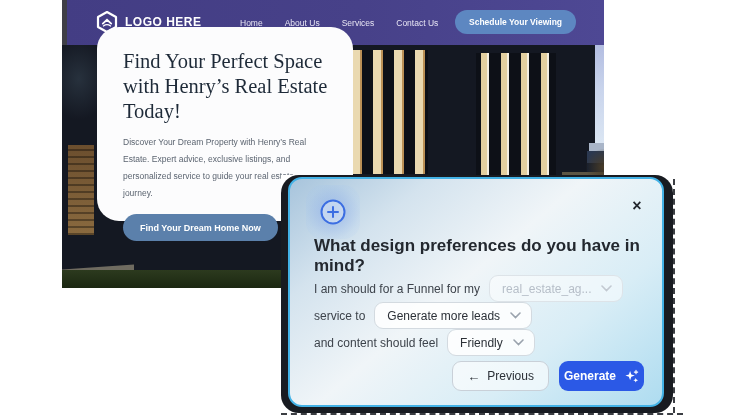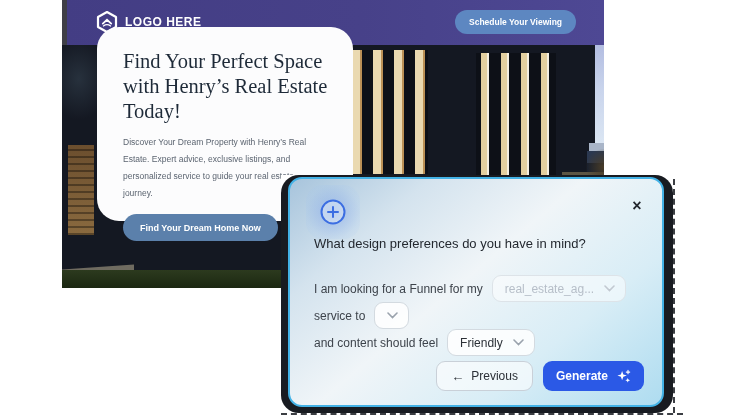--- a/index.html
+++ b/index.html
@@ -59,56 +59,62 @@
   .ants-right { position:absolute; left:392px; top:4px; height:234px; width:0; border-left:2px dashed rgba(25,28,34,0.85); }
 
   .modal { position:absolute; left:7px; top:2px; width:376px; height:230px; border-radius:14px;
            border:2px solid #43b2e6; overflow:hidden;
            background:linear-gradient(140deg,#a7c4dc 0%,#d4e3ee 22%,#f0f5f8 46%,#d8edf6 72%,#aedcf0 100%); }
   .plus-glow { position:absolute; left:16px; top:6px; width:54px; height:54px; border-radius:16px;
                background:radial-gradient(circle at 50% 50%, rgba(110,150,235,0.45) 0%, rgba(150,190,245,0.12) 70%, rgba(150,190,245,0) 100%); }
   .plus-icon { position:absolute; left:29px; top:19px; width:28px; height:28px; }
   .modal-close { position:absolute; right:16px; top:18px; width:18px; height:18px; border:none; background:transparent;
                  font-size:16px; font-weight:bold; color:#23272e; cursor:pointer; line-height:18px; text-align:center; font-family:inherit; }
-  .modal-title { position:absolute; left:24px; top:57px; right:18px; font-size:13px; font-weight:normal; color:#23282f; }
+  .modal-title { position:absolute; left:24px; top:57px; right:18px; font-size:17px; font-weight:bold; color:#23282f; }
 
   .field-row { position:absolute; left:24px; display:flex; align-items:center; gap:9px; }
   .row-1 { top:96px; } .row-2 { top:123px; } .row-3 { top:150px; }
   .field-label { font-size:12px; color:#3d434b; white-space:nowrap; }
   .select { display:inline-flex; align-items:center; gap:10px; height:27px; padding:0 10px 0 12px;
             border:1px solid #d3dae0; border-radius:9px; background:rgba(255,255,255,0.85);
             font-size:12px; color:#2b3037; cursor:pointer; }
   .select.disabled { color:#b6bec8; background:rgba(255,255,255,0.5); border-color:#dde3e8; }
   .chev { width:11px; height:7px; flex:none; }
 
   .modal-footer { position:absolute; right:18px; top:182px; display:flex; gap:10px; }
   .btn-prev { display:inline-flex; align-items:center; gap:7px; height:30px; padding:0 14px;
               border:1px solid #c9d0d8; border-radius:9px; background:rgba(255,255,255,0.6);
               color:#2b3037; font-size:12px; cursor:pointer; font-family:inherit; }
-  .btn-gen { display:inline-flex; align-items:center; gap:8px; height:30px; padding:0 13px;
+  .btn-gen { display:inline-flex; align-items:center; gap:8px; height:30px; padding:0 5px;
              border:none; border-radius:9px; background:#2b59e6; color:#ffffff; font-size:12px;
              font-weight:bold; cursor:pointer; font-family:inherit; }
   .arrow-glyph { font-size:13px; line-height:1; }
 </style>
 </head>
 <body>
 
 <div class="canvas">
 
   <div class="site">
     <div class="site-header">
       <div class="site-header-edge"></div>
       <div class="logo">
         <svg width="24" height="24" viewBox="0 0 24 24">
           <polygon points="12,2 21,7 21,17 12,22 3,17 3,7" fill="none" stroke="#ffffff" stroke-width="2.2" stroke-linejoin="round"></polygon>
           <path d="M7.8 13.6 L12 9.8 L16.2 13.6" fill="none" stroke="#ffffff" stroke-width="1.8" stroke-linecap="round"></path>
           <path d="M8.4 16 Q12 13.4 15.6 16" fill="none" stroke="#ffffff" stroke-width="1.2" stroke-linecap="round"></path>
         </svg>
         <span class="logo-text">LOGO HERE</span>
       </div>
+      <nav class="nav">
+        <span class="nav-item">Home</span>
+        <span class="nav-item">About Us</span>
+        <span class="nav-item">Services</span>
+        <span class="nav-item">Contact Us</span>
+      </nav>
       <button class="hdr-cta">Schedule Your Viewing</button>
     </div>
 
     <div class="hero">
       <div class="sky"></div>
       <div class="tree-left"></div>
       <div class="windows-a"></div>
       <div class="windows-b"></div>
       <div class="roofband1"></div>
       <div class="roofband2"></div>
@@ -136,32 +142,33 @@
       <div class="plus-glow"></div>
       <svg class="plus-icon" viewBox="0 0 28 28">
         <circle cx="14" cy="14" r="11.5" fill="rgba(255,255,255,0.35)" stroke="#3c6ee2" stroke-width="2"></circle>
         <path d="M14 9 V19 M9 14 H19" stroke="#3c6ee2" stroke-width="2" stroke-linecap="round"></path>
       </svg>
       <button class="modal-close">×</button>
 
       <div class="modal-title">What design preferences do you have in mind?</div>
 
       <div class="field-row row-1">
-        <span class="field-label">I am looking for a Funnel for my</span>
+        <span class="field-label">I am should for a Funnel for my</span>
         <span class="select disabled">
           <span>real_estate_ag...</span>
           <svg class="chev" viewBox="0 0 11 7">
             <path d="M1 1 L5.5 5.5 L10 1" fill="none" stroke="#c2c9d1" stroke-width="1.6" stroke-linecap="round"></path>
           </svg>
         </span>
       </div>
 
       <div class="field-row row-2">
         <span class="field-label">service to</span>
         <span class="select">
+          <span>Generate more leads</span>
           <svg class="chev" viewBox="0 0 11 7">
             <path d="M1 1 L5.5 5.5 L10 1" fill="none" stroke="#9aa3ad" stroke-width="1.6" stroke-linecap="round"></path>
           </svg>
         </span>
       </div>
 
       <div class="field-row row-3">
         <span class="field-label">and content should feel</span>
         <span class="select">
           <span>Friendly</span>

